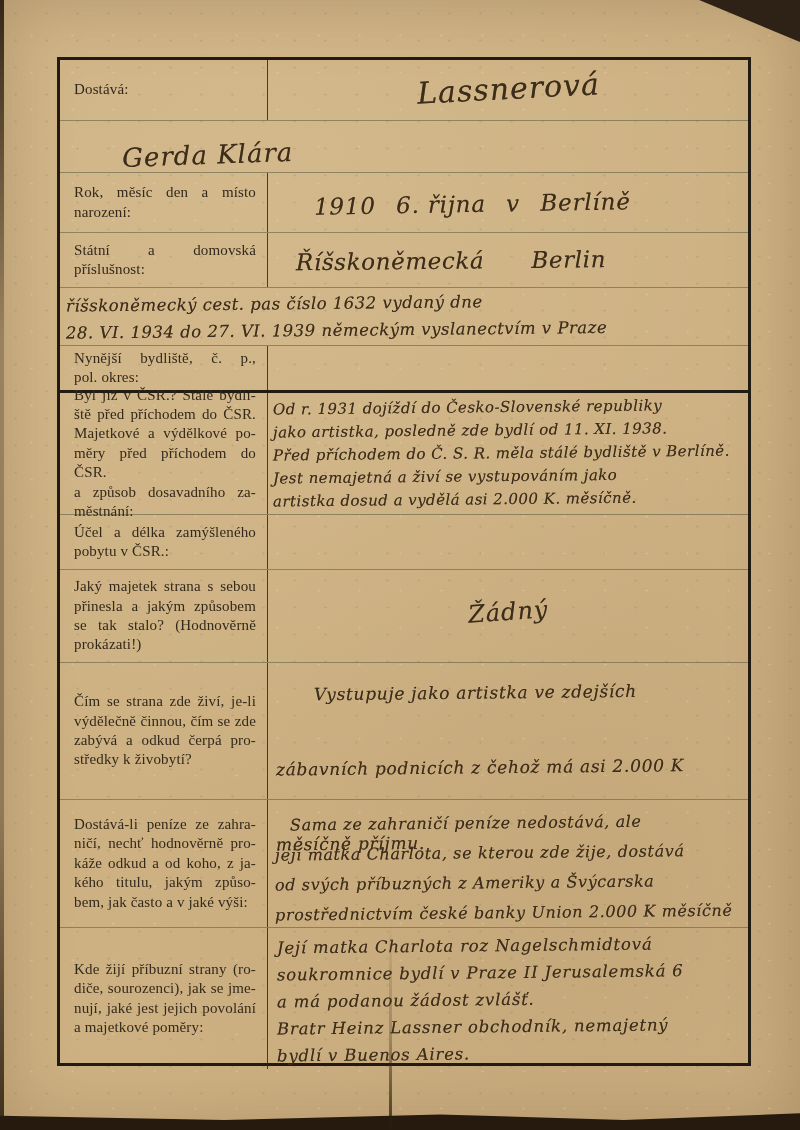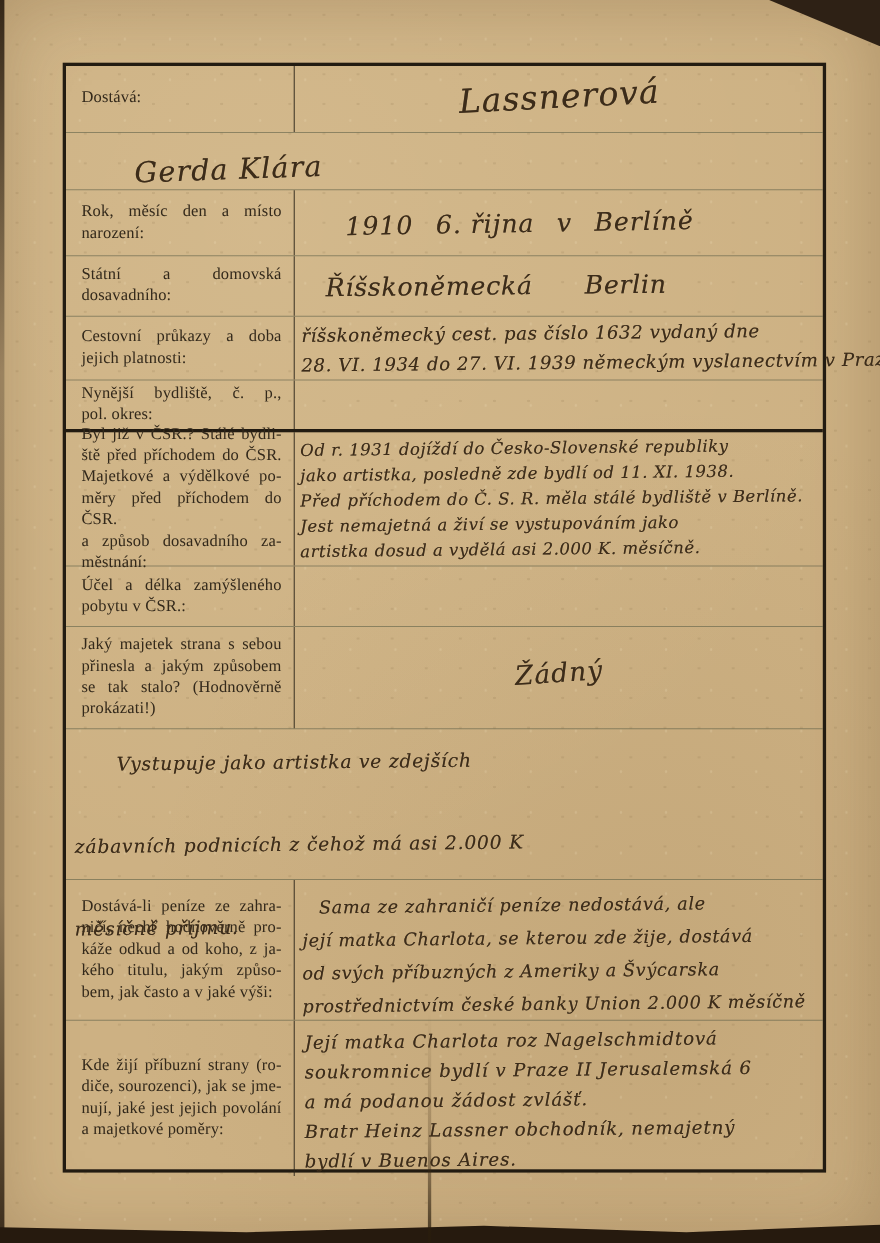--- a/index.html
+++ b/index.html
@@ -126,31 +126,27 @@
           <div class="label-line">Rok, měsíc den a místo</div>
           <div class="label-line">narození:</div>
         </div>
     <div class="cell answer">
           <div class="answer-line">1910  6. řijna  v  Berlíně</div>
         </div>
   </div>
       <div class="row row-nationality">
     <div class="cell label">
           <div class="label-line">Státní a domovská</div>
-          <div class="label-line">dosavadního:</div>
+          <div class="label-line">příslušnost:</div>
         </div>
     <div class="cell answer">
           <div class="answer-line">Říšskoněmecká  Berlin</div>
         </div>
   </div>
       <div class="row row-passport">
-    <div class="cell label">
-          <div class="label-line">Cestovní průkazy a doba</div>
-          <div class="label-line">jejich platnosti:</div>
-        </div>
     <div class="cell answer">
           <div class="answer-line">říšskoněmecký cest. pas číslo 1632 vydaný dne</div>
           <div class="answer-line">28. VI. 1934 do 27. VI. 1939 německým vyslanectvím v Praze</div>
         </div>
   </div>
       <div class="row row-residence">
     <div class="cell label">
           <div class="label-line">Nynější bydliště, č. p.,</div>
           <div class="label-line">pol. okres:</div>
         </div>
@@ -183,20 +179,26 @@
           <div class="label-line">Jaký majetek strana s sebou</div>
           <div class="label-line">přinesla a jakým způsobem</div>
           <div class="label-line">se tak stalo? (Hodnověrně</div>
           <div class="label-line">prokázati!)</div>
         </div>
     <div class="cell answer">
           <div class="answer-line">Žádný</div>
         </div>
   </div>
       <div class="row row-livelihood">
+    <div class="cell label">
+          <div class="label-line">Čím se strana zde živí, je-li</div>
+          <div class="label-line">výdělečně činnou, čím se zde</div>
+          <div class="label-line">zabývá a odkud čerpá pro-</div>
+          <div class="label-line">středky k živobytí?</div>
+        </div>
     <div class="cell answer">
           <div class="answer-line">Vystupuje jako artistka ve zdejších</div>
           <div class="answer-line">zábavních podnicích z čehož má asi 2.000 K</div>
           <div class="answer-line">měsíčně příjmu.</div>
         </div>
   </div>
       <div class="row row-money-abroad">
     <div class="cell label">
           <div class="label-line">Dostává-li peníze ze zahra-</div>
           <div class="label-line">ničí, nechť hodnověrně pro-</div>

